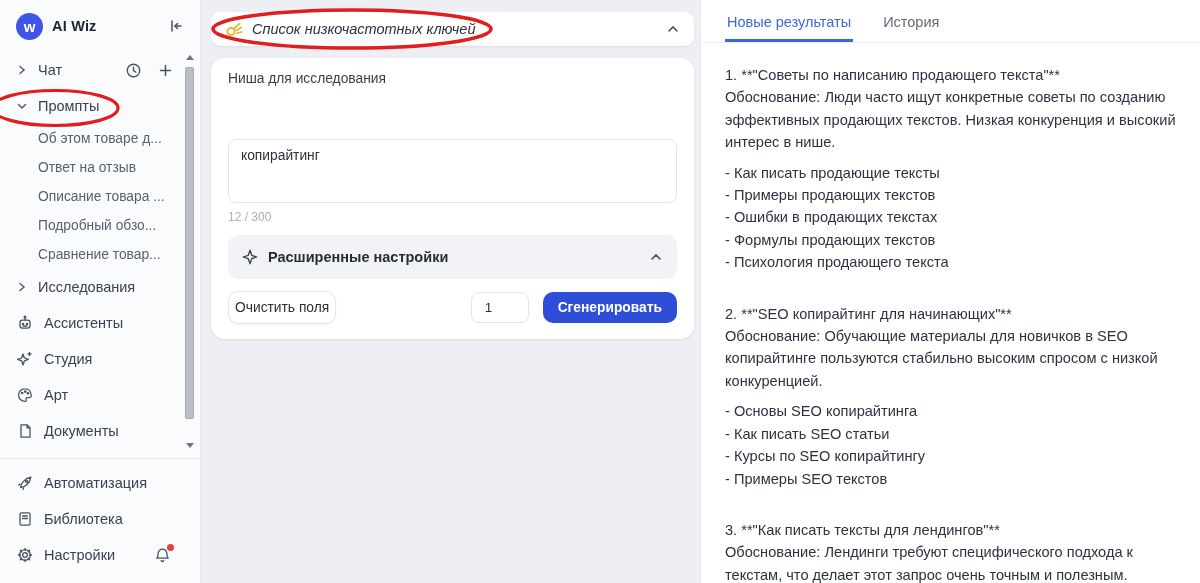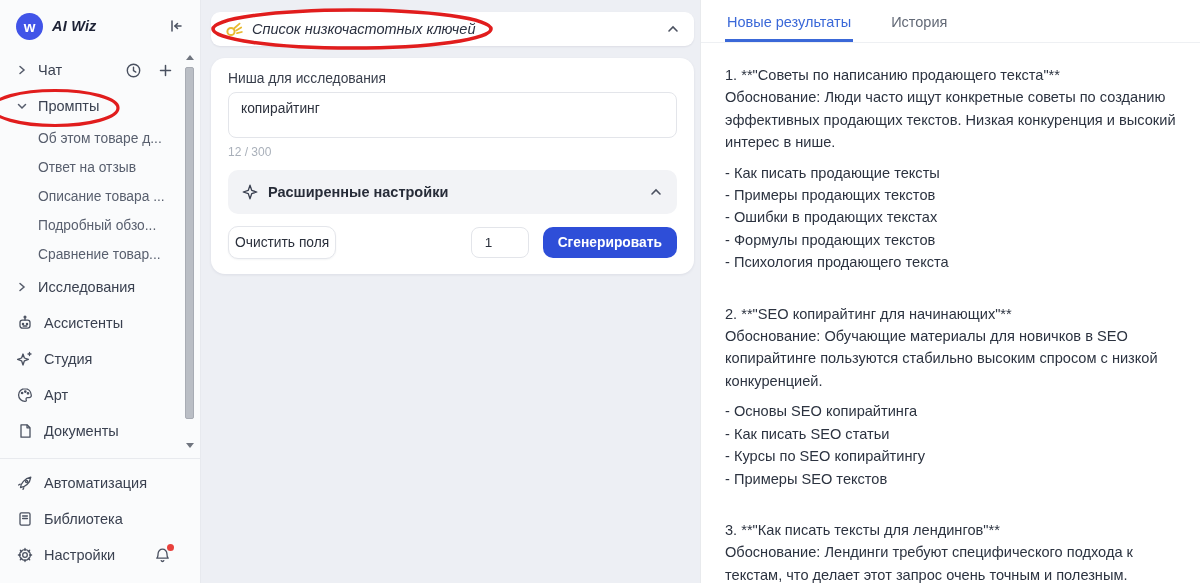--- a/index.html
+++ b/index.html
@@ -5,21 +5,21 @@
   * { margin:0; padding:0; box-sizing:border-box; }
   html,body { width:1200px; height:583px; overflow:hidden; background:#fff;
     font-family:"Liberation Sans","DejaVu Sans",sans-serif; }
   .app { display:flex; width:1200px; height:583px; }
 
   
   .sidebar { position:relative; flex:0 0 201px; background:#fafbfc; border-right:1px solid #e7e9ee; }
   .logo-row { height:52px; display:flex; align-items:center; padding:0 14px 0 16px; gap:9px; }
   .logo-badge { width:27px; height:27px; border-radius:50%; background:#4154e8; color:#fff;
     font-weight:700; font-size:15px; display:flex; align-items:center; justify-content:center; }
-  .brand { font-weight:700; font-size:14.5px; color:#1d2235; letter-spacing:.2px; flex:1;font-style:italic; }
+  .brand { font-weight:700; font-size:14.5px; color:#1d2235; letter-spacing:.2px; flex:1; }
   .collapse-btn { width:20px; height:20px; display:flex; align-items:center; justify-content:center; cursor:pointer; }
   .nav-item { height:36px; display:flex; align-items:center; gap:10px; padding:0 14px 0 16px;
     font-size:14.5px; color:#3a4150; cursor:pointer; }
   .nav-item .lbl { flex:0 0 auto; }
   .nav-item .grow { flex:1; }
   .sub-item { height:29px; display:flex; align-items:center; padding-left:38px;
     font-size:13.8px; color:#585f6e; cursor:pointer; }
   .chev { width:12px; height:12px; flex:0 0 12px; }
   .ic { width:18px; height:18px; flex:0 0 18px; }
   .trail-ic { width:17px; height:17px; margin-left:8px; cursor:pointer; }
@@ -37,38 +37,38 @@
     background:#babec5; border:1px solid #a8acb4; border-radius:2px; }
 
   
   .middle { position:relative; flex:0 0 499px; background:#edeff4; padding:12px 6px 0 10px; }
   .header-card { height:34px; background:#fff; border-radius:9px; box-shadow:0 1px 2px rgba(20,30,60,.08);
     display:flex; align-items:center; gap:9px; padding:0 14px; cursor:pointer;font-style:italic; }
   .header-title { font-size:14.5px; font-weight:500; color:#2b3140; flex:1; }
   .form-card { margin-top:12px; background:#fff; border-radius:14px; box-shadow:0 1px 3px rgba(20,30,60,.08);
     padding:13px 17px 15px 17px; }
   .field-label { font-size:13.8px; color:#383e4b; margin-bottom:6px; }
-  .niche-area { width:100%; height:46px; border:1px solid #e3e5ea; border-radius:8px; resize:none;
-    padding:8px 12px; font-family:inherit; font-size:13.8px; color:#2c313d; outline:none; background:#fff; }
+  .niche-area { width:100%; height:64px; border:1px solid #e3e5ea; border-radius:8px; resize:none;
+    padding:8px 12px; font-family:inherit; font-size:13.8px; color:#2c313d; outline:none; background:#fff;margin-top:47px; }
   .counter { text-align:left; font-size:12px; color:#a9b0ba; margin-top:3px; }
   .advanced { margin-top:11px; height:44px; background:#f2f3f6; border-radius:10px;
     display:flex; align-items:center; gap:10px; padding:0 14px; cursor:pointer; }
   .advanced .adv-lbl { font-size:14.5px; font-weight:700; color:#272c38; flex:1; }
   .actions { margin-top:12px; display:flex; align-items:center; }
   .btn-clear { background:#fff; border:1px solid #e4e6eb; border-radius:10px; padding:8px 6px;
     font-family:inherit; font-size:13.8px; font-weight:500; color:#2b303c; cursor:pointer;
     box-shadow:0 1px 2px rgba(20,30,60,.05); }
   .count-input { width:58px; height:31px; border:1px solid #e3e5ea; border-radius:8px;
     padding:0 0 0 13px; font-family:inherit; font-size:13.5px; color:#2c313d; outline:none; margin-left:auto; }
   .btn-generate { margin-left:14px; background:#2e4ed8; border:none; border-radius:10px; padding:8px 15px;
     font-family:inherit; font-size:13.8px; font-weight:600; color:#fff; cursor:pointer;text-align:right; }
 
   
   .right { flex:1; background:#fff; border-left:1px solid #e8eaed; overflow:hidden; }
-  .tabs { display:flex; gap:36px; padding:0 0 0 24px; border-bottom:1px solid #eef0f3; }
+  .tabs { display:flex; gap:28px; padding:0 0 0 24px; border-bottom:1px solid #eef0f3; }
   .tab { padding:14px 2px 9px 2px; font-size:14.5px; color:#626976; cursor:pointer;
     border-bottom:3px solid transparent; }
   .tab.active { color:#3a68d8; border-bottom-color:#3a68d8; }
   .content { padding:21px 24px 0 24px; width:100%; font-size:14.6px; line-height:22.4px; color:#2c3340; }
   .section { margin-bottom:29px; }
   .bullets { margin-top:8px; }
 
   
   .annot { position:absolute; pointer-events:none; z-index:50; overflow:visible; }
 </style>

